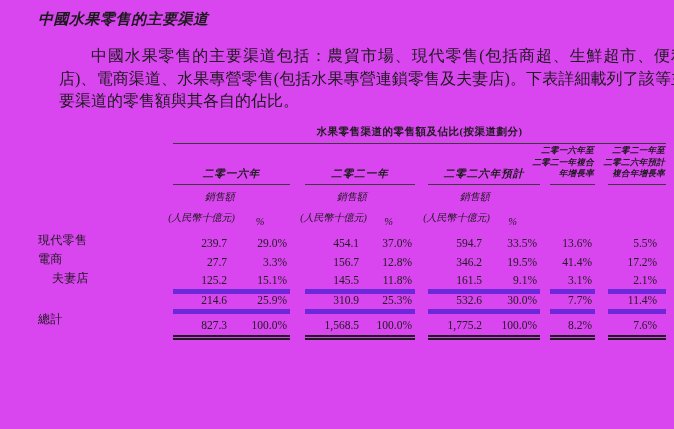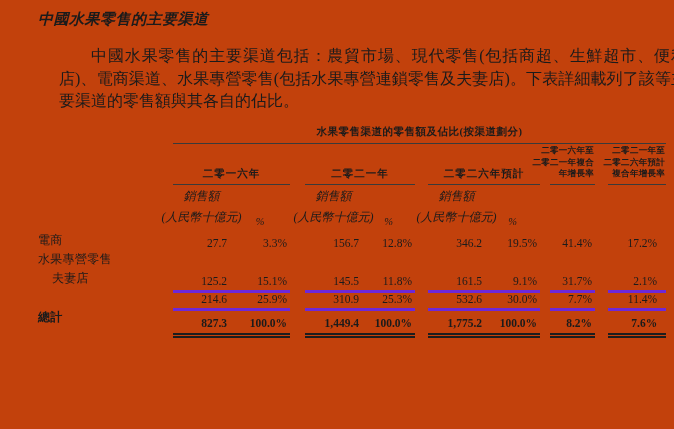--- a/index.html
+++ b/index.html
@@ -1,59 +1,59 @@
 <!DOCTYPE html>
 <html><head>
 <meta charset="utf-8">
 <style>
   * { margin:0; padding:0; box-sizing:border-box; }
   html,body { width:674px; height:429px; background:#ffffff; }
   body { font-family:"Liberation Serif","DejaVu Serif",serif; color:#1b1b1b; }
-  .doc { position:relative; width:674px; height:429px; overflow:hidden; background:#c2410c; }
+  .doc { position:relative; width:674px; height:429px; overflow:hidden; background:#d946ef; }
 
   .heading { margin:10px 38px 0; font-size:15px; font-weight:bold; font-style:italic; letter-spacing:.5px; }
   .para { margin:16px 59px 0; width:628px; font-size:16px; line-height:22.5px; text-align:justify; text-indent:2em; }
 
   table { margin:12px 0 0 38px; width:628px; table-layout:fixed; border-collapse:collapse; }
   td { vertical-align:bottom; padding:0; overflow:visible; }
 
   .title-row td.tbl-title { text-align:center; font-weight:bold; font-size:10.5px; letter-spacing:.5px;
       border-bottom:1.5px solid #3a3a3a; padding-bottom:4px; }
 
   .head-row { height:41px; }
   .head-row .ygroup { border-bottom:1.5px solid #3a3a3a; text-align:center; font-weight:bold;
-      font-size:10.5px; letter-spacing:1px; padding-bottom:3px; }
+      font-size:10.5px; letter-spacing:1px; padding-bottom:3px;font-style:italic; }
   .head-row td.cagr { position:relative; }
   .cagr .lines { position:absolute; right:1px; bottom:4px; text-align:right; white-space:nowrap;
       font-size:8.5px; line-height:11.5px; font-weight:bold; letter-spacing:.3px; }
 
   .sub-row { height:46px; }
   .sub-row td.subh { position:relative; }
-  .subh .lines { position:absolute; left:50%; transform:translateX(-50%); bottom:2px; text-align:center;
-      white-space:nowrap; font-style:italic; font-size:12px; line-height:21px; }
+  .subh .lines { position:absolute; left:50%; transform:translateX(-50%); bottom:2px; text-align:right;
+      white-space:nowrap; font-style:italic; font-size:10px; line-height:21px; }
   .sub-row td.subpct { text-align:center; font-style:italic; font-size:10.5px; padding-bottom:3px; }
 
   tbody td { padding-bottom:1px; }
   tbody td.lab { font-size:12px; letter-spacing:.3px; white-space:nowrap; }
   tbody td.lab.indent { padding-left:14px; }
   tbody td.num { text-align:right; font-size:11.5px; padding-right:3px; white-space:nowrap; }
   tbody tr td.num:last-child { padding-right:9px; }
 
   tbody tr:nth-child(1){ height:20px; }
   tbody tr:nth-child(2){ height:19px; }
   tbody tr:nth-child(3){ height:22px; }
   tbody tr:nth-child(4){ height:16px; }
   tbody tr:nth-child(5){ height:20px; }
   tbody tr:nth-child(6){ height:22px;margin-top:16px; }
   tbody tr:nth-child(7){ height:24px;font-weight:bold; }
   tbody tr:nth-child(8){ height:27px; }
 
-  tr.uline-row td.num { border-bottom:3px solid #6d28d9; padding-bottom:3px; }
+  tr.uline-row td.num { border-bottom:5px solid #6d28d9; padding-bottom:3px; }
   tr.uline-row td.lab { padding-bottom:4px; }
-  tr.total-row td { font-weight:bold; }
+  tr.total-row td { font-weight:normal; }
   tr.total-row td.lab { font-size:12px; padding-bottom:9px; }
   tr.total-row td.num { border-bottom:5px double #1d1d1d; padding-bottom:4px; }
 </style>
 </head>
 <body>
 
 <div class="doc">
 
   <div class="heading">中國水果零售的主要渠道</div>
 
@@ -113,61 +113,61 @@
         </td>
         <td class="subpct">%</td>
         <td></td>
         <td></td>
         <td></td>
         <td></td>
       </tr>
     </thead>
     <tbody>
         <tr>
+          <td class="lab">現代零售</td>
+          <td class="num">239.7</td>
+          <td class="num">29.0%</td>
+          <td></td>
+          <td class="num">454.1</td>
+          <td class="num">37.0%</td>
+          <td></td>
+          <td class="num">594.7</td>
+          <td class="num">33.5%</td>
+          <td></td>
+          <td class="num">13.6%</td>
+          <td></td>
+          <td class="num">5.5%</td>
+        </tr>
+        <tr>
           <td class="lab">電商</td>
           <td class="num">27.7</td>
           <td class="num">3.3%</td>
           <td></td>
           <td class="num">156.7</td>
           <td class="num">12.8%</td>
           <td></td>
           <td class="num">346.2</td>
           <td class="num">19.5%</td>
           <td></td>
           <td class="num">41.4%</td>
           <td></td>
           <td class="num">17.2%</td>
-        </tr>
-        <tr>
-          <td class="lab">水果專營零售</td>
-          <td class="num"></td>
-          <td class="num"></td>
-          <td></td>
-          <td class="num"></td>
-          <td class="num"></td>
-          <td></td>
-          <td class="num"></td>
-          <td class="num"></td>
-          <td></td>
-          <td class="num"></td>
-          <td></td>
-          <td class="num"></td>
         </tr>
         <tr class="uline-row">
           <td class="lab indent">夫妻店</td>
           <td class="num">125.2</td>
           <td class="num">15.1%</td>
           <td></td>
           <td class="num">145.5</td>
           <td class="num">11.8%</td>
           <td></td>
           <td class="num">161.5</td>
           <td class="num">9.1%</td>
           <td></td>
-          <td class="num">31.7%</td>
+          <td class="num">3.1%</td>
           <td></td>
           <td class="num">2.1%</td>
         </tr>
         <tr class="uline-row">
           <td class="lab"></td>
           <td class="num">214.6</td>
           <td class="num">25.9%</td>
           <td></td>
           <td class="num">310.9</td>
           <td class="num">25.3%</td>
@@ -177,21 +177,21 @@
           <td></td>
           <td class="num">7.7%</td>
           <td></td>
           <td class="num">11.4%</td>
         </tr>
         <tr class="total-row">
           <td class="lab">總計</td>
           <td class="num">827.3</td>
           <td class="num">100.0%</td>
           <td></td>
-          <td class="num">1,449.4</td>
+          <td class="num">1,568.5</td>
           <td class="num">100.0%</td>
           <td></td>
           <td class="num">1,775.2</td>
           <td class="num">100.0%</td>
           <td></td>
           <td class="num">8.2%</td>
           <td></td>
           <td class="num">7.6%</td>
         </tr>
       </tbody>

